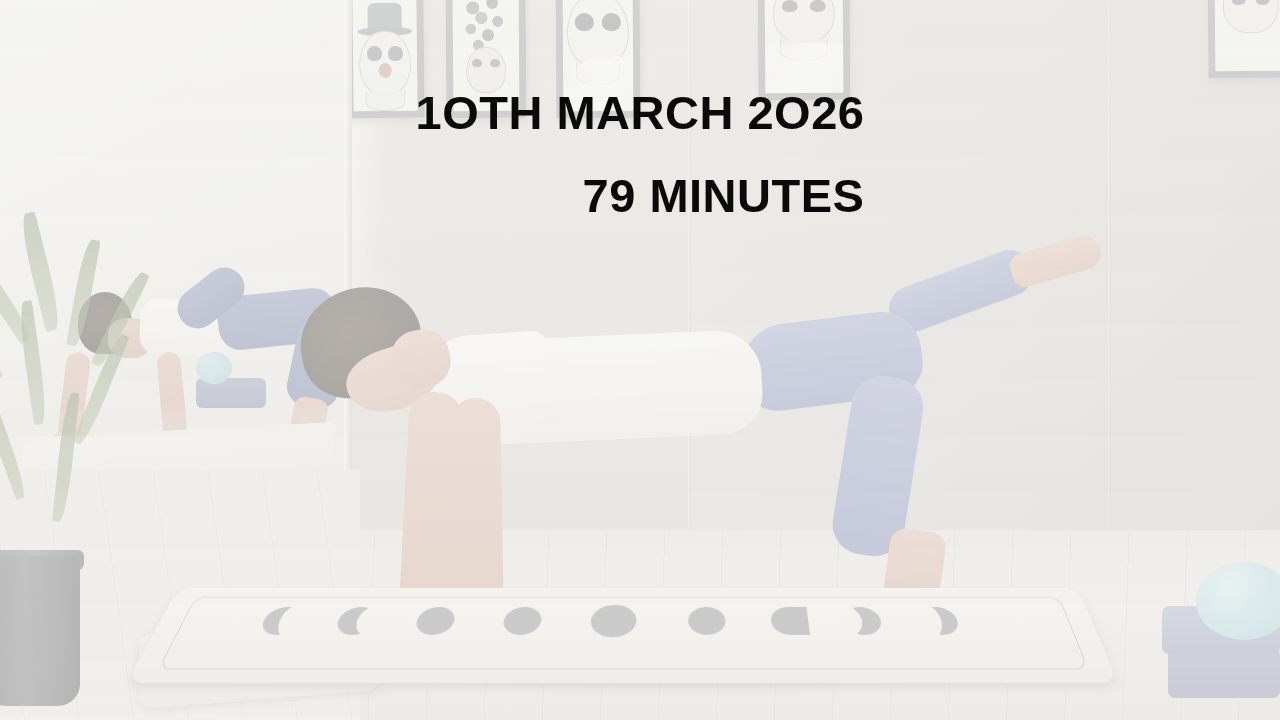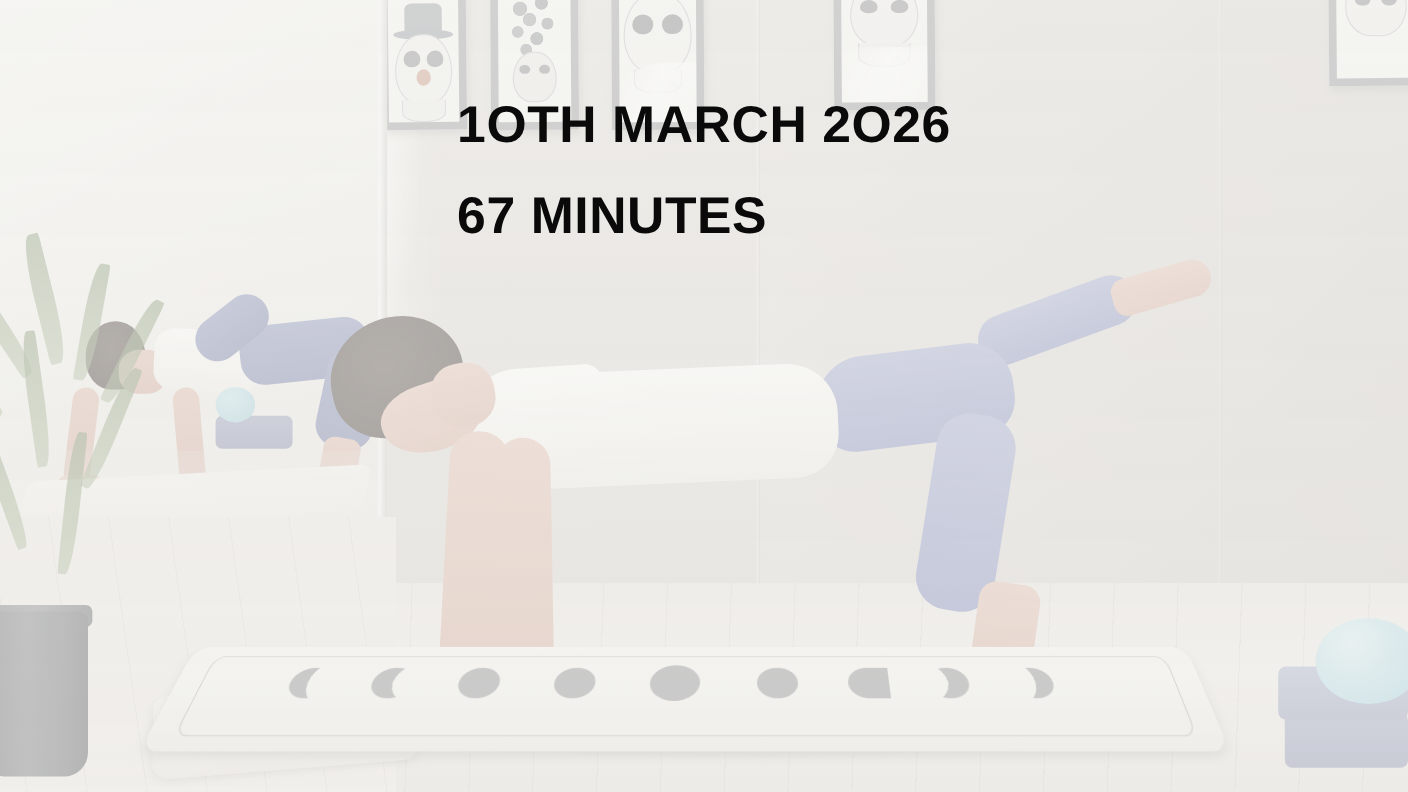--- a/index.html
+++ b/index.html
@@ -250,21 +250,21 @@
   }
   .title-block { margin-top:146px; text-align:center; }
   .t-line {
     color:#0a0a0a;
     font-size:52px;
     line-height:83px;
     font-weight:700;
     letter-spacing:0.5px;
     white-space:nowrap;
   }
-  .meta-block { margin-top:71px; text-align:left; }
+  .meta-block { margin-top:71px; text-align:right; }
   .m-line {
     color:#0a0a0a;
     font-size:47px;
     line-height:83px;
     font-weight:700;
     letter-spacing:0.5px;
     white-space:nowrap;
   }
 </style>
 </head>
@@ -431,17 +431,17 @@
     <div class="block-upper"></div>
     <div class="ball"></div>
 
     <div class="veil"></div>
     <div class="veil2"></div>
   </div>
 
   <div class="text-layer">
     <div class="meta-block">
       <div class="m-line">1OTH MARCH 2O26</div>
-      <div class="m-line">67 MINUTES</div>
+      <div class="m-line">79 MINUTES</div>
     </div>
   </div>
 
 </div>
 
 </body></html>

